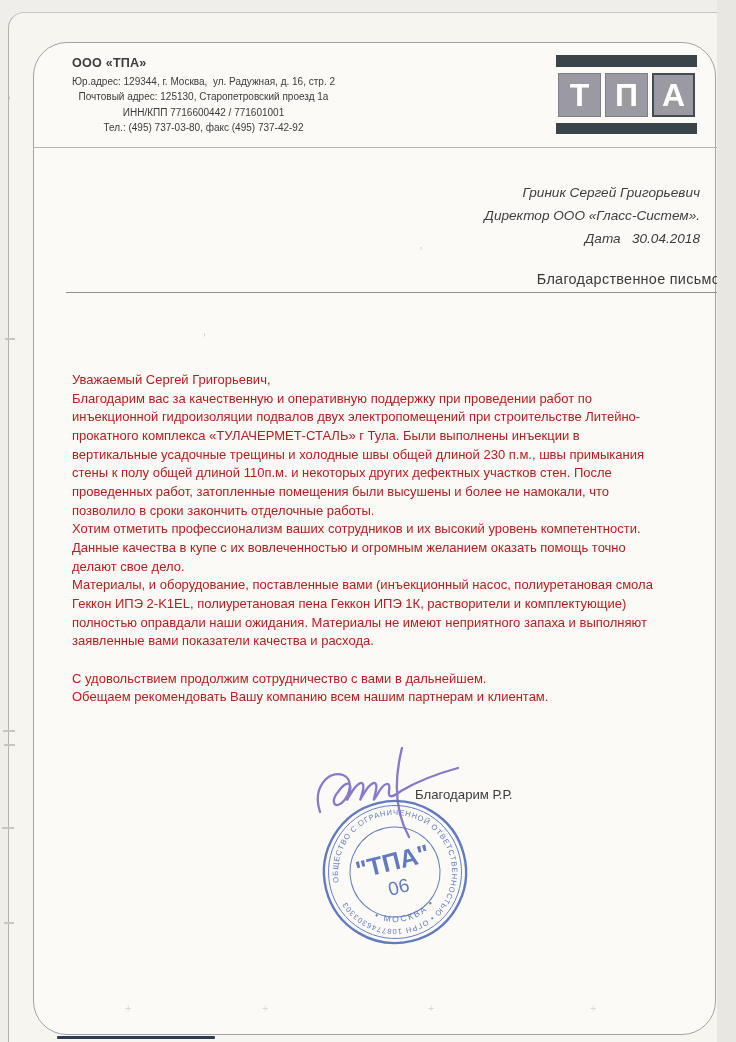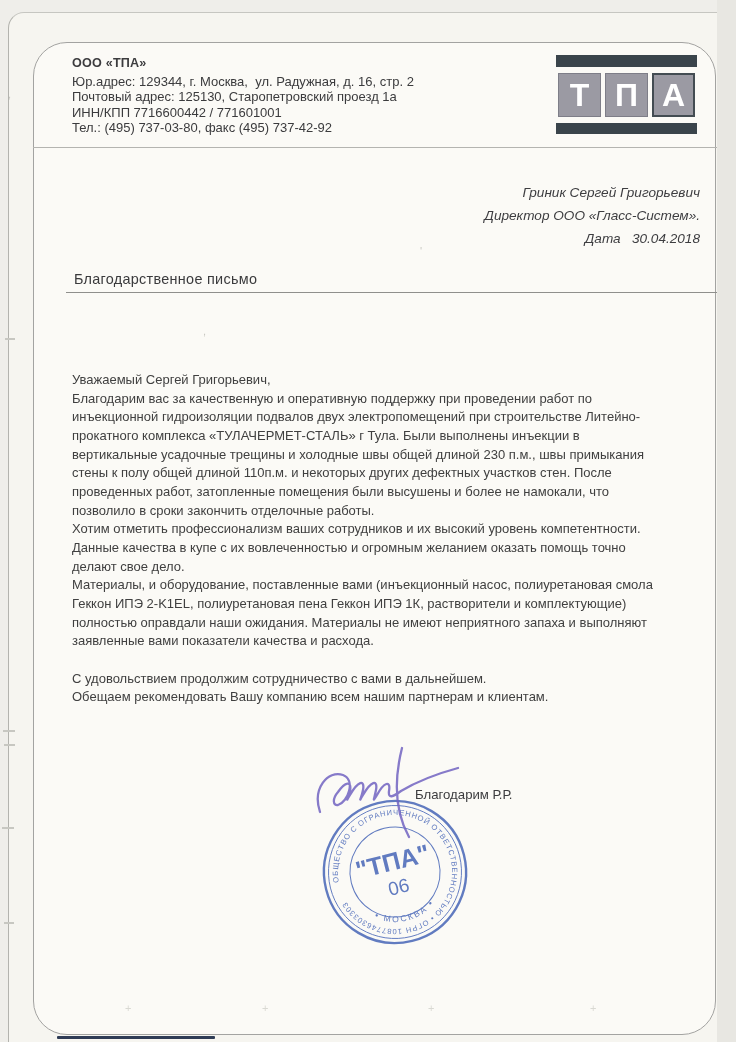--- a/index.html
+++ b/index.html
@@ -16,21 +16,21 @@
     border-left:1px solid #b3b3ae;border-top:1px solid #c6c6c1;
     border-top-left-radius:16px;
   }
   
   .page-frame{
     position:absolute;left:33px;top:42px;width:681px;height:991px;
     background:#fbfaf6;border:1px solid #a3a3a1;border-radius:34px;
   }
   .header-block{position:absolute;left:72px;top:56px;line-height:15.6px;}
   .company-name{font-weight:bold;font-size:12.6px;letter-spacing:.2px;margin-bottom:2px;}
-  .header-lines{font-size:13px;white-space:pre;color:#3b3b3d;}
+  .header-lines{font-size:10px;white-space:pre;color:#3b3b3d;text-align:center;}
   
   .logo{position:absolute;left:556px;top:55px;width:141px;}
   .logo-bar{height:12px;background:#3a444b;}
   .logo-bar.bottom{height:11px;}
   .logo-row{display:flex;gap:4px;justify-content:center;margin:6px 0;}
   .logo-square{
     width:41px;height:42px;background:#9b9aa3;border:1px solid #7e7e88;
     display:flex;align-items:center;justify-content:center;
     color:#ffffff;font-weight:bold;font-size:32px;line-height:42px;
   }
@@ -39,25 +39,25 @@
     position:absolute;left:33px;top:147px;width:703px;height:0;
     border-top:1.6px solid #b4b4b0;
   }
   .recipient{
     position:absolute;left:340px;top:181px;width:360px;text-align:right;
     font-style:italic;font-size:13.6px;line-height:23px;white-space:pre;color:#3d3d40;
   }
   .letter-title{
     position:absolute;left:66px;top:271px;width:646px;
     font-size:14.4px;letter-spacing:.3px;padding:0 0 5px 8px;
-    border-bottom:1.4px solid #8f8f8c;color:#3a3a3c;
+    border-bottom:1.4px solid #8f8f8c;color:#3a3a3c;text-align:right;
   }
   .body-text{
     position:absolute;left:72px;top:371px;width:650px;
-    font-size:13px;line-height:18.65px;white-space:pre;color:#404040;
+    font-size:13px;line-height:18.65px;white-space:pre;color:#b91c1c;
   }
   .sig-label{position:absolute;left:72px;top:787px;font-size:13.2px;z-index:2;}
   .sig-name{position:absolute;left:415px;top:787px;font-size:13.2px;z-index:4;}
   .stamp-svg{position:absolute;left:300px;top:777px;z-index:3;}
   .signature-svg{position:absolute;left:298px;top:742px;z-index:5;}
   
   .dash{position:absolute;background:#c7c7c1;}
   .speck{position:absolute;color:#c9c9c3;font-size:11px;}
   .plus-row .p{position:absolute;color:#d9d9d3;font-size:11px;top:1002px;}
   .next-page-line{position:absolute;left:57px;top:1036px;width:158px;height:3px;background:#2e3b55;border-radius:1px;}

